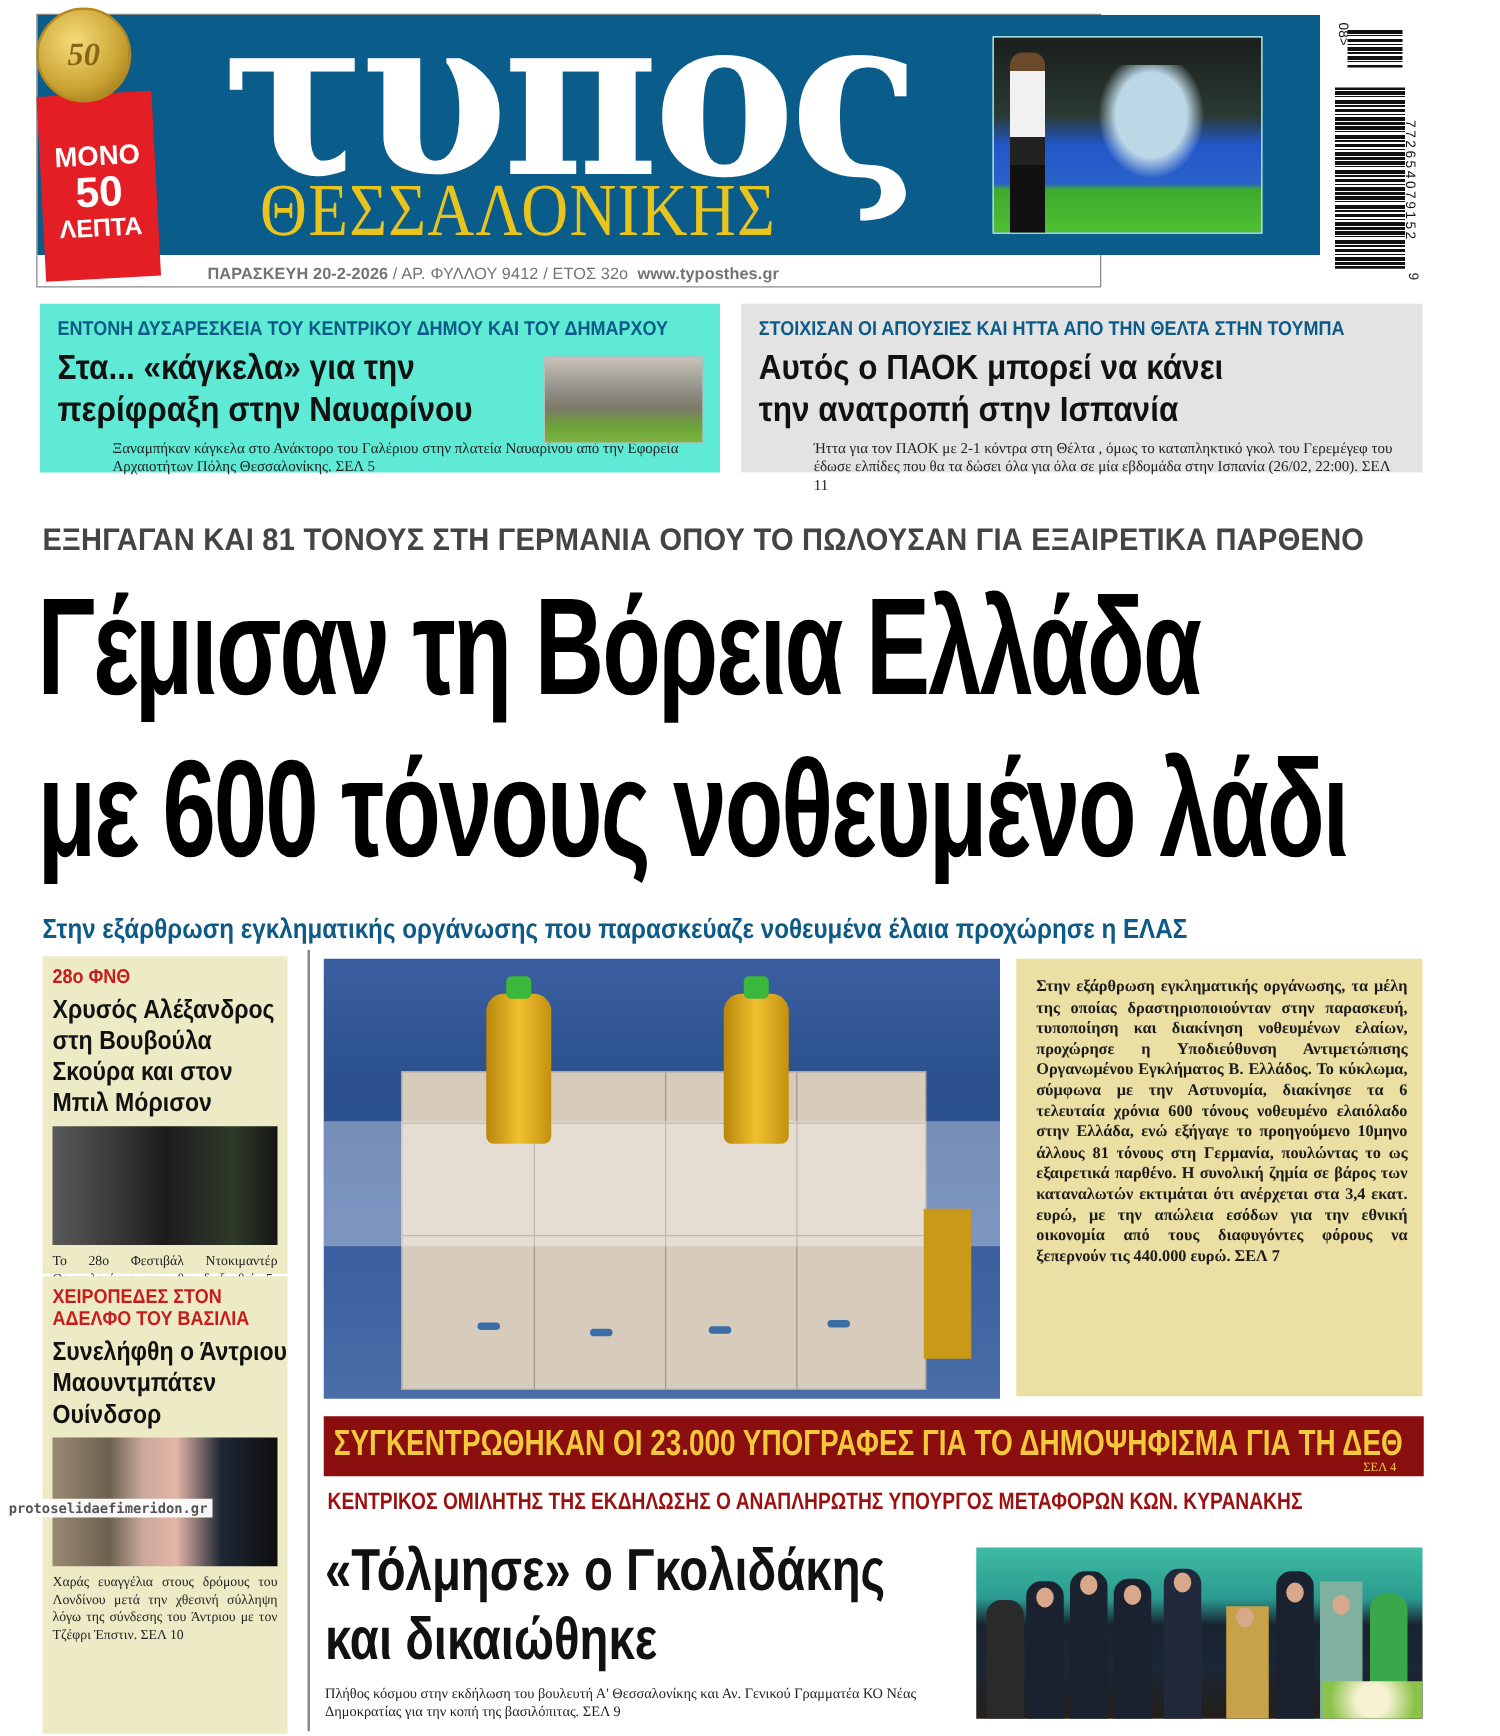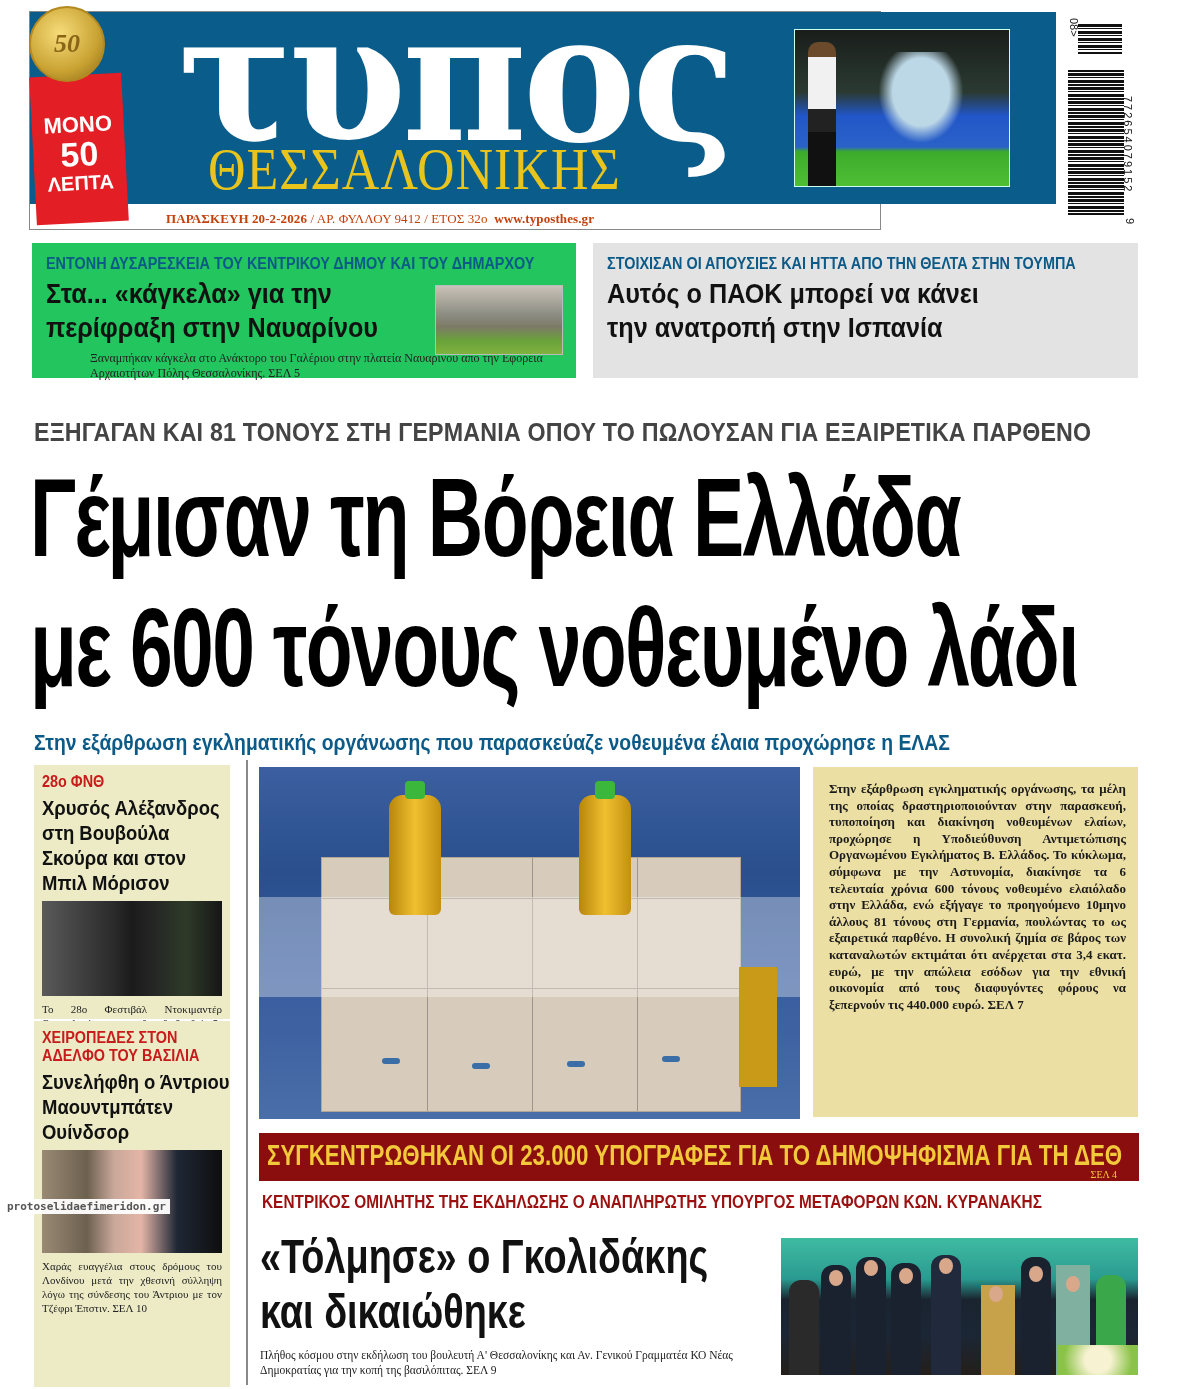--- a/index.html
+++ b/index.html
@@ -8,37 +8,37 @@
   
   .masthead { position: absolute; left: 29px; top: 11px; width: 852px; height: 219px; border: 1px solid #888; background: #fff; padding-left: 12px; }
   .mast-blue { position: absolute; left: 0; top: 0; width: 1026px; height: 192px; background: #0a5c8a; }
   .logo-main { position: absolute; left: 148px; top: -20px; font-family: "DejaVu Serif", serif; font-weight: bold; color: #ffffff; font-size: 170px; letter-spacing: -4px; line-height: 1; transform: scaleY(1.05); }
   .logo-sub { position: absolute; left: 178px; top: 128px; font-family: "Liberation Serif", serif; color: #e8c41c; font-size: 52px; letter-spacing: 1px; line-height: 1; transform: scaleY(1.15); transform-origin: top left; }
   .price-tag { position: absolute; left: 3px; top: 65px; width: 92px; height: 148px; background: #e31e24; transform: rotate(-3deg); color: #fff; text-align: center; font-weight: bold; padding-top: 38px; z-index: 2; }
   .price-tag .l1 { font-size: 22px; line-height: 24px; }
   .price-tag .l2 { font-size: 34px; line-height: 34px; }
   .price-tag .l3 { font-size: 20px; line-height: 24px; }
   .coin { position: absolute; left: 0; top: 0; width: 76px; height: 76px; border-radius: 50%; background: radial-gradient(circle at 40% 35%, #f6dc7a, #c9a232 60%, #8a6a18); border: 2px solid #b48a20; z-index: 3; display: flex; align-items: center; justify-content: center; color: #8a6516; font-family: "Liberation Serif", serif; font-style: italic; font-size: 26px; font-weight: bold; }
-  .mast-info { position: absolute; left: 136px; top: 199px; font-size: 13px; font-weight: bold; color: #c2410c; white-space: nowrap; font-family: Liberation Serif, serif; letter-spacing: 0.1px; }
+  .mast-info { position: absolute; left: 136px; top: 199px; font-size: 13px; font-weight: bold; color: #737373; white-space: nowrap; font-family: Liberation Sans, sans-serif; letter-spacing: 0.1px; }
   .mast-info .sep { font-weight: normal; }
   .mast-photo { position: absolute; left: 764px; top: 17px; width: 216px; height: 158px; border: 1px solid #cfe; background: linear-gradient(180deg, #1a1e1c 0%, #2a3a32 40%, #2256c8 55%, #2b62c8 75%, #3cab2c 78%, #4fbf34 100%); overflow: hidden; }
   .mast-photo .p1 { position: absolute; left: 13px; top: 12px; width: 28px; height: 150px; background: linear-gradient(#6a4a2a 0 10%, #f1f1f1 10% 45%, #222 45% 60%, #111 60%); border-radius: 10px 10px 0 0; }
   .mast-photo .grp { position: absolute; left: 76px; top: 22px; width: 100px; height: 100px; background: radial-gradient(ellipse at 50% 40%, #bcd7e6 0 40%, transparent 60%); }
 
   
   .barcode { position: absolute; left: 1068px; top: 18px; width: 60px; height: 215px; }
   .bc-small { position: absolute; left: 10px; top: 6px; width: 44px; height: 30px; background: repeating-linear-gradient(180deg, #111 0 3px, #fff 3px 4px, #111 4px 5px, #fff 5px 7px); }
   .bc-main { position: absolute; left: 0; top: 52px; width: 56px; height: 145px; background: repeating-linear-gradient(180deg, #111 0 2px, #fff 2px 3px, #111 3px 6px, #fff 6px 7px, #111 7px 8px, #fff 8px 10px, #111 10px 13px, #fff 13px 14px); }
   .bc-digits { position: absolute; left: 54px; top: 78px; writing-mode: vertical-rl; font-size: 11px; letter-spacing: 2px; color: #111; }
   .bc-issue { position: absolute; left: 0; top: 0; writing-mode: vertical-rl; font-size: 11px; color: #111; }
   .bc-nine { position: absolute; left: 56px; top: 200px; font-size: 11px; color: #111; writing-mode: vertical-rl; }
 
   
   .teaser { position: absolute; top: 243px; height: 135px; padding: 12px 14px; }
-  .teaser.left { left: 32px; width: 544px; background: #22c55e; }
+  .teaser.left { left: 32px; width: 544px; background: #5eead4; }
   .teaser.right { left: 593px; width: 545px; background: #e3e3e3; }
   .t-kicker { font-size: 16px; font-weight: bold; color: #0c5a87; line-height: 18px; white-space: nowrap; transform: scaleX(0.9); transform-origin: left; }
   .t-headline { font-size: 28px; font-weight: bold; color: #111; line-height: 34px; margin-top: 4px; transform: scaleX(0.9); transform-origin: left; white-space: nowrap; }
   .t-body { font-family: "Liberation Serif", serif; font-size: 12px; line-height: 15px; color: #222; margin-top: 6px; margin-left: 44px; }
   .t-photo { position: absolute; left: 403px; top: 42px; width: 128px; height: 70px; background: linear-gradient(180deg, #c9c2b8 0%, #8f8f86 40%, #7c7a66 60%, #6aa23a 80%, #7fb33e 100%); border: 1px solid #bbb; }
 
   
   .main-kicker { position: absolute; left: 34px; top: 418px; font-size: 25px; font-weight: bold; color: #444; white-space: nowrap; transform: scaleX(0.93); transform-origin: left; letter-spacing: 0.2px; }
   .main-head { position: absolute; left: 30px; font-size: 96px; font-weight: bold; color: #000; white-space: nowrap; letter-spacing: -2px; line-height: 1; transform-origin: left; }
   .main-head.l1 { top: 470px; transform: scaleX(0.80) scaleY(1.15); }
@@ -137,20 +137,21 @@
   </div>
   <div class="t-body">Ξαναμπήκαν κάγκελα στο Ανάκτορο του Γαλέριου στην πλατεία Ναυαρίνου από την Εφορεία Αρχαιοτήτων Πόλης Θεσσαλονίκης. ΣΕΛ 5</div>
   <div class="t-photo"></div>
 </div>
 <div class="teaser right">
   <div class="t-kicker">ΣΤΟΙΧΙΣΑΝ ΟΙ ΑΠΟΥΣΙΕΣ ΚΑΙ ΗΤΤΑ ΑΠΟ ΤΗΝ ΘΕΛΤΑ ΣΤΗΝ ΤΟΥΜΠΑ</div>
   <div class="t-headline">
     <div>Αυτός ο ΠΑΟΚ μπορεί να κάνει</div>
     <div>την ανατροπή στην Ισπανία</div>
   </div>
+  <div class="t-body">Ήττα για τον ΠΑΟΚ με 2-1 κόντρα στη Θέλτα , όμως το καταπληκτικό γκολ του Γερεμέγεφ του έδωσε ελπίδες που θα τα δώσει όλα για όλα σε μία εβδομάδα στην Ισπανία (26/02, 22:00). ΣΕΛ 11</div>
 </div>
 
 <div class="main-kicker">ΕΞΗΓΑΓΑΝ ΚΑΙ 81 ΤΟΝΟΥΣ ΣΤΗ ΓΕΡΜΑΝΙΑ ΟΠΟΥ ΤΟ ΠΩΛΟΥΣΑΝ ΓΙΑ ΕΞΑΙΡΕΤΙΚΑ ΠΑΡΘΕΝΟ</div>
 <div class="main-head l1">Γέμισαν τη Βόρεια Ελλάδα</div>
 <div class="main-head l2">με 600 τόνους νοθευμένο λάδι</div>
 <div class="main-deck">Στην εξάρθρωση εγκληματικής οργάνωσης που παρασκεύαζε νοθευμένα έλαια προχώρησε η ΕΛΑΣ</div>
 
 <div class="side-box b1">
   <div class="side-kicker">28ο ΦΝΘ</div>
   <div class="side-head">

